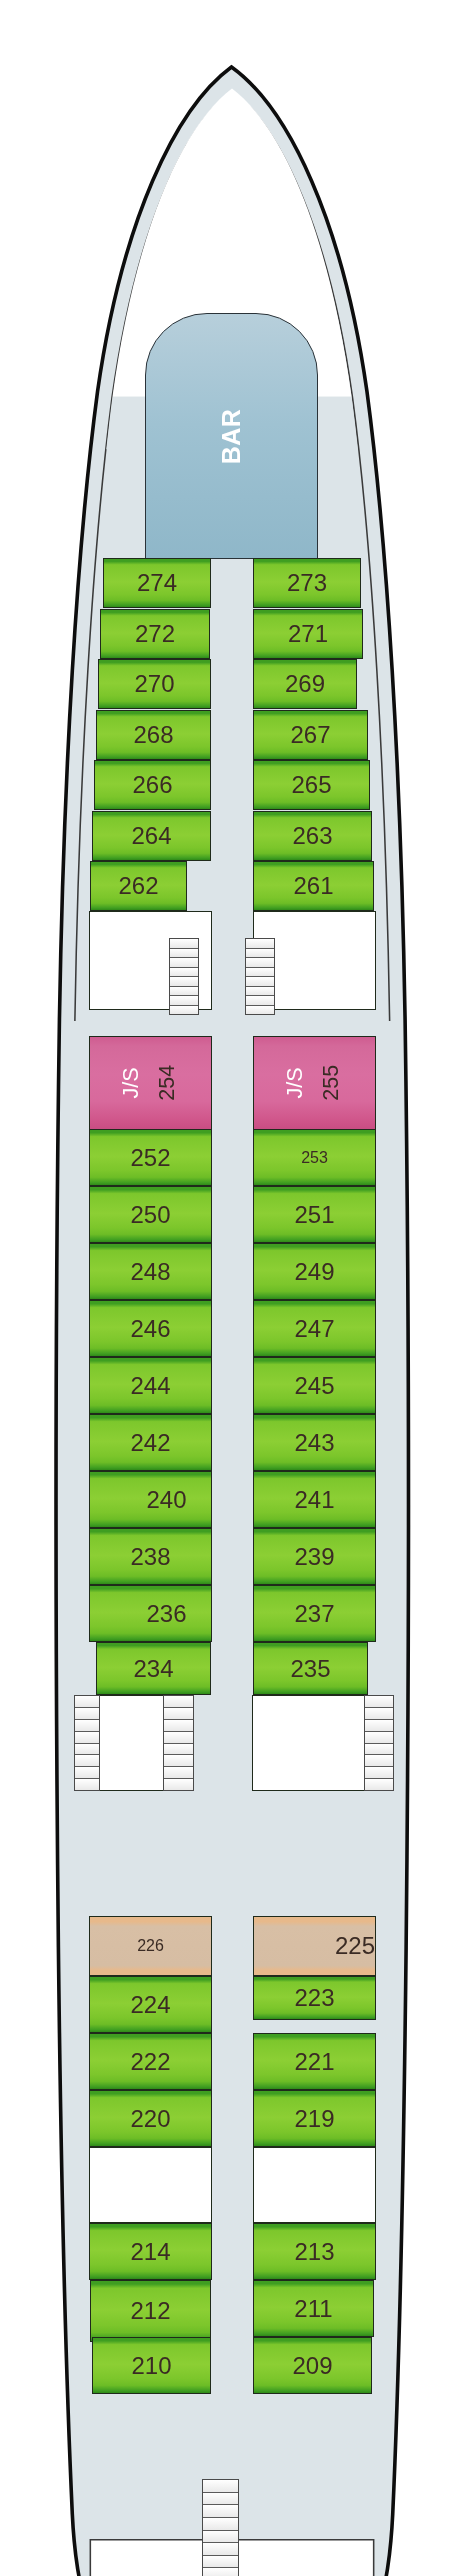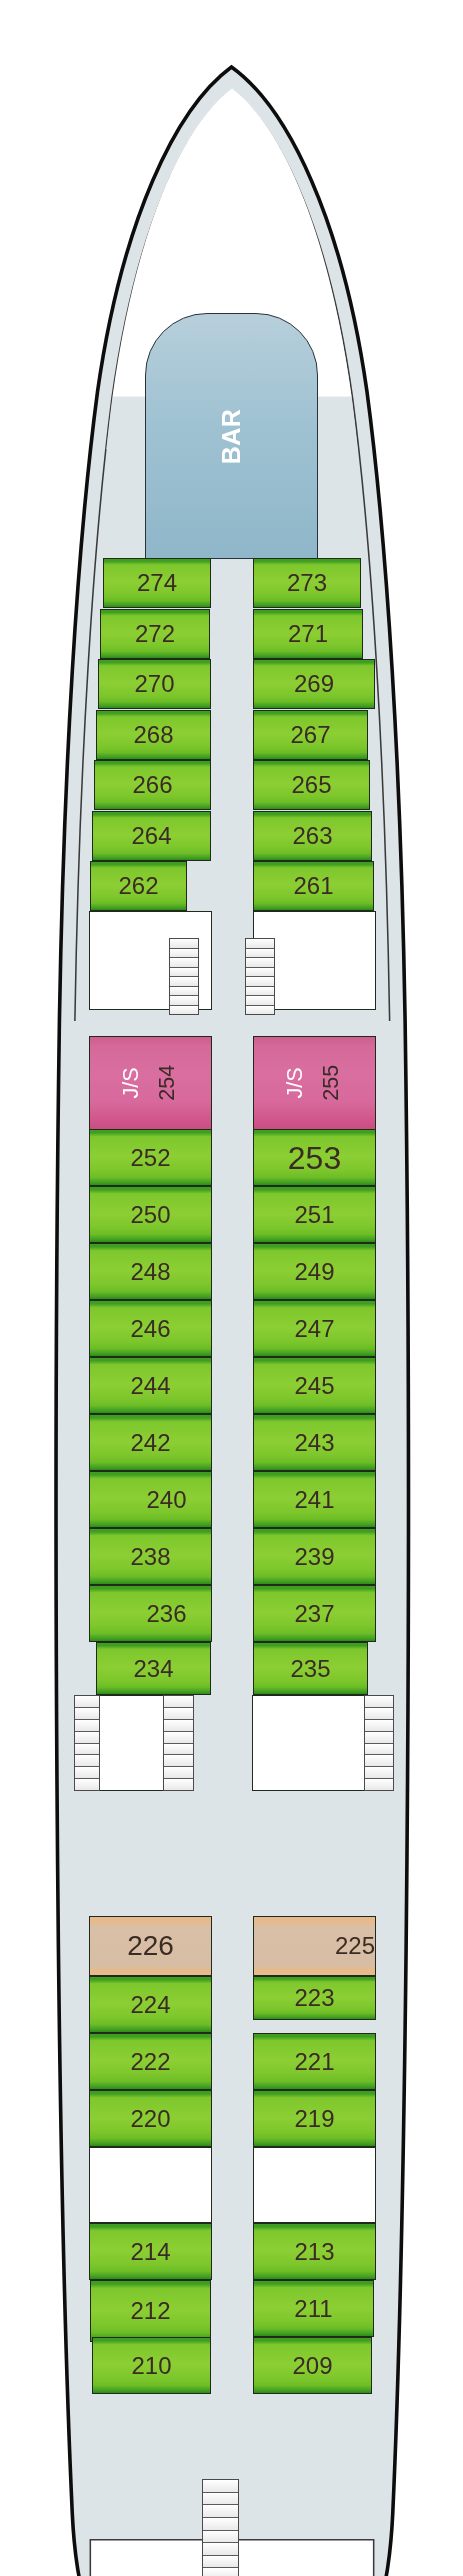--- a/index.html
+++ b/index.html
@@ -189,21 +189,21 @@
   <div class="cabin green" style="left: 90px; top: 861px; width: 97px; height: 50px;">
     <span class="num" style="font-size: 24px;">262</span>
     </div>
 
   <div class="cabin green" style="left: 253px; top: 558px; width: 108px; height: 50px;">
     <span class="num" style="font-size: 24px;">273</span>
     </div>
   <div class="cabin green" style="left: 253px; top: 609px; width: 110px; height: 50px;">
     <span class="num" style="font-size: 24px;">271</span>
     </div>
-  <div class="cabin green" style="left: 253px; top: 659px; width: 122px; height: 50px;">
+  <div class="cabin green" style="left: 253px; top: 659px; width: 104px; height: 50px;">
     <span class="num" style="font-size: 24px;">269</span>
     </div>
   <div class="cabin green" style="left: 253px; top: 710px; width: 115px; height: 50px;">
     <span class="num" style="font-size: 24px;">267</span>
     </div>
   <div class="cabin green" style="left: 253px; top: 760px; width: 117px; height: 50px;">
     <span class="num" style="font-size: 24px;">265</span>
     </div>
   <div class="cabin green" style="left: 253px; top: 811px; width: 119px; height: 50px;">
     <span class="num" style="font-size: 24px;">263</span>
@@ -274,21 +274,21 @@
     <span class="num" style="font-size: 24px;">238</span>
     </div>
   <div class="cabin green" style="left: 89px; top: 1585px; width: 123px; height: 57px; padding-left: 32px;">
     <span class="num" style="font-size: 24px;">236</span>
     </div>
   <div class="cabin green" style="left: 96px; top: 1642px; width: 115px; height: 53px;">
     <span class="num" style="font-size: 24px;">234</span>
     </div>
 
   <div class="cabin green" style="left: 253px; top: 1129px; width: 123px; height: 57px;">
-    <span class="num" style="font-size: 32px;">253</span>
+    <span class="num" style="font-size: 16px;">253</span>
     </div>
   <div class="cabin green" style="left: 253px; top: 1186px; width: 123px; height: 57px;">
     <span class="num" style="font-size: 24px;">251</span>
     </div>
   <div class="cabin green" style="left: 253px; top: 1243px; width: 123px; height: 57px;">
     <span class="num" style="font-size: 24px;">249</span>
     </div>
   <div class="cabin green" style="left: 253px; top: 1300px; width: 123px; height: 57px;">
     <span class="num" style="font-size: 24px;">247</span>
     </div>
@@ -339,21 +339,21 @@
     <div class="step"></div>
     <div class="step"></div>
     <div class="step"></div>
     <div class="step"></div>
     <div class="step"></div>
     <div class="step"></div>
     <div class="step"></div>
   </div>
 
   <div class="cabin tan" style="left: 89px; top: 1916px; width: 123px; height: 60px;">
-    <span class="num" style="font-size: 28px;">226</span>
+    <span class="num" style="font-size: 16px;">226</span>
     </div>
   <div class="cabin tan" style="left: 253px; top: 1916px; width: 123px; height: 60px; justify-content: flex-end;">
     <span class="num" style="font-size: 24px;">225</span>
     </div>
 
   <div class="cabin green" style="left: 89px; top: 1976px; width: 123px; height: 57px;">
     <span class="num" style="font-size: 24px;">224</span>
     </div>
   <div class="cabin green" style="left: 89px; top: 2033px; width: 123px; height: 57px;">
     <span class="num" style="font-size: 24px;">222</span>

